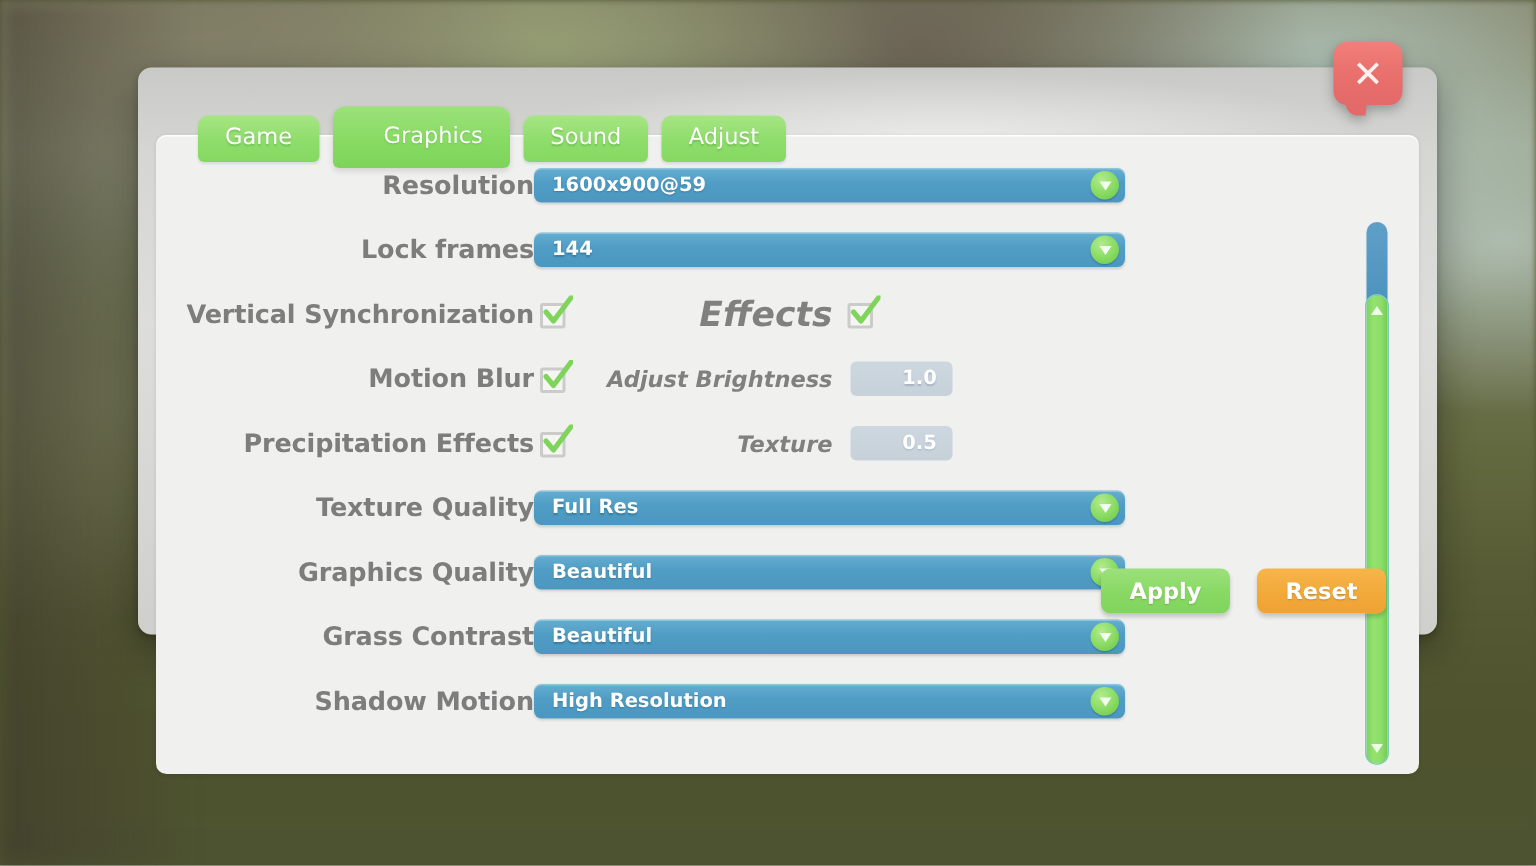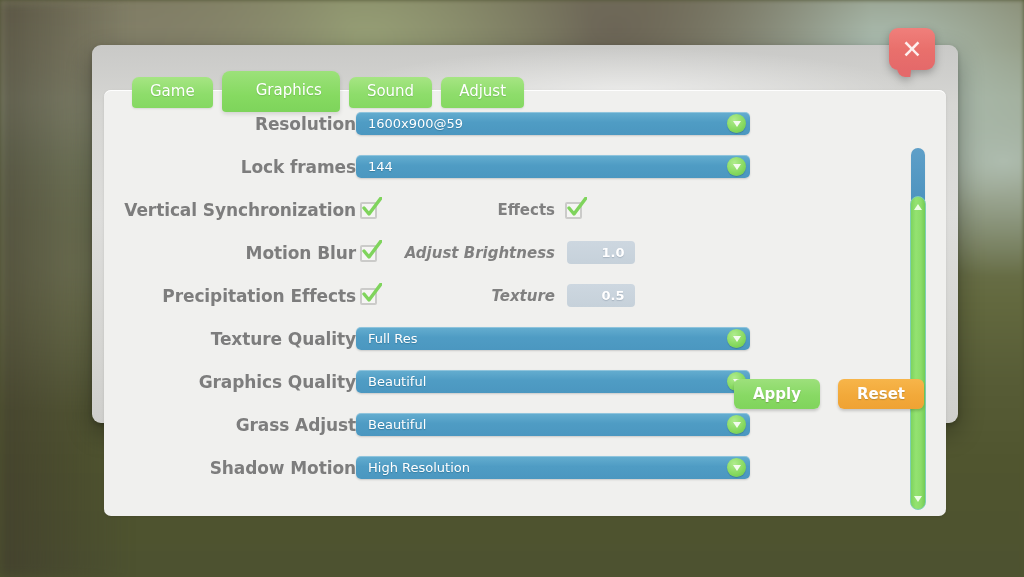--- a/index.html
+++ b/index.html
@@ -184,21 +184,21 @@
     background: linear-gradient(180deg, #65aed0 0%, #4f9cc4 45%, #4b97c0 100%);
     border-radius: 5px;
     display: flex;
     align-items: center;
     cursor: pointer;
     box-shadow: inset 0 1px 0 rgba(255,255,255,0.28), 0 1px 2px rgba(0,0,0,0.16);
   }
   .dropdown .value {
     color: #ffffff;
     font-size: 13px;
-    font-weight: normal;
+    font-weight: bold;
     padding-left: 12px;
     text-shadow: 0 1px 1px rgba(30,90,120,0.45);
     white-space: nowrap;
   }
   .dropdown .arrow {
     position: absolute;
     right: 4px;
     top: 2px;
     width: 19px;
     height: 19px;
@@ -244,21 +244,21 @@
 
   
   .sub-label {
     color: #808080;
     font-size: 15px;
     font-weight: bold;
     text-align: right;
     white-space: nowrap;
   }
   .sub-label.wide  { width: 152px; margin-left: 24px; font-style: italic; }
-  .sub-label.effects { width: 152px; margin-left: 24px; font-size: 15px; }
+  .sub-label.effects { width: 152px; margin-left: 24px; font-size: 23px; font-style: italic; }
 
   .value-box {
     width: 68px;
     height: 23px;
     margin-left: 12px;
     background: linear-gradient(180deg, #cdd7e0 0%, #c6d1da 100%);
     border-radius: 4px;
     display: flex;
     align-items: center;
     justify-content: center;
@@ -433,21 +433,21 @@
         <div class="row">
           <div class="label">Graphics Quality</div>
           <div class="dropdown">
             <span class="value">Beautiful</span>
             <span class="arrow">
               <i></i>
             </span>
           </div>
         </div>
         <div class="row">
-          <div class="label">Grass Adjust</div>
+          <div class="label">Grass Contrast</div>
           <div class="dropdown">
             <span class="value">Beautiful</span>
             <span class="arrow">
               <i></i>
             </span>
           </div>
         </div>
         <div class="row">
           <div class="label">Shadow Motion</div>
           <div class="dropdown">

